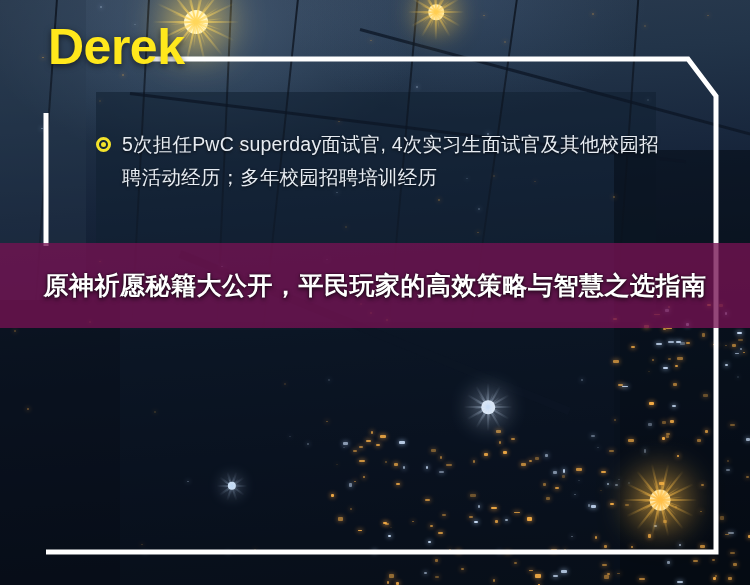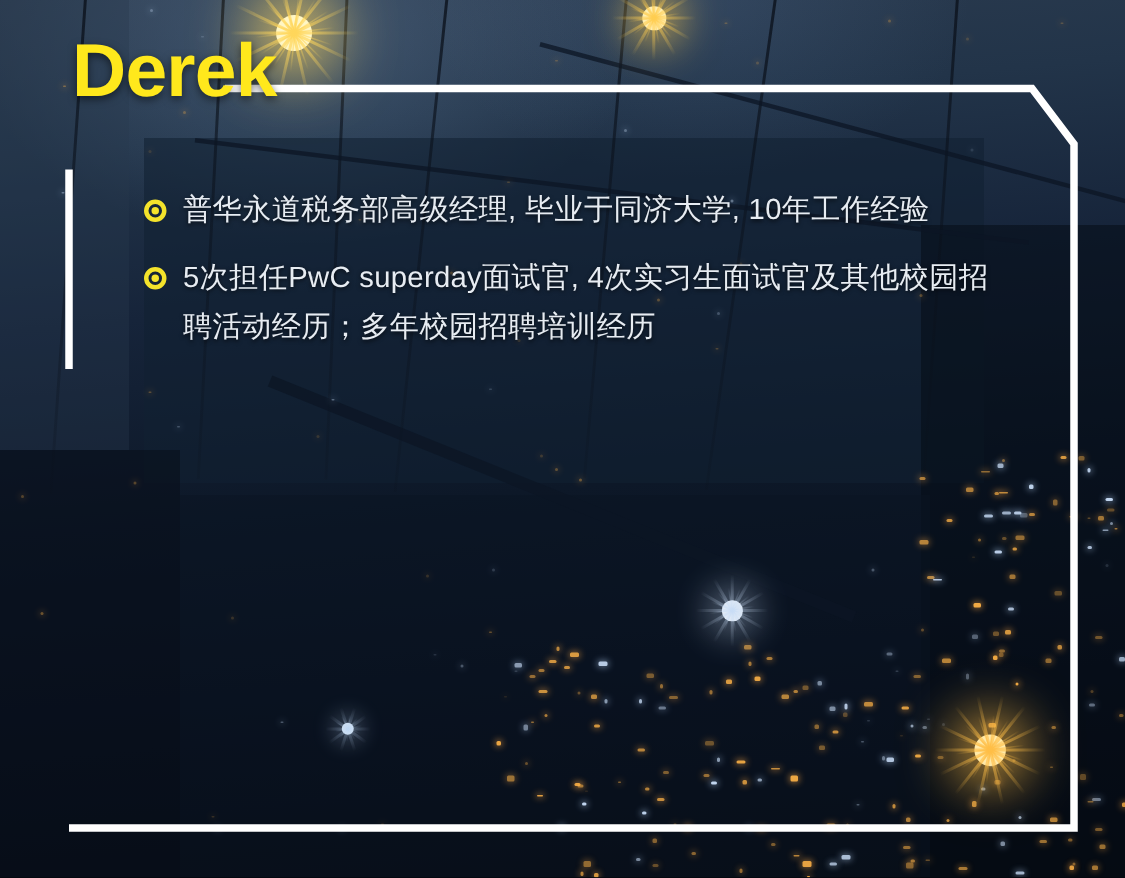--- a/index.html
+++ b/index.html
@@ -528,27 +528,26 @@
 
   <svg class="frame-svg" viewBox="0 0 750 585">
     <path d="M 150 59 L 688 59 L 716 96 L 716 552 L 46 552" fill="none" stroke="#ffffff" stroke-width="5" stroke-linejoin="miter"></path>
     <path d="M 46 113 L 46 246" fill="none" stroke="#ffffff" stroke-width="5"></path>
   </svg>
 
   <div class="name">Derek</div>
 
   <div class="bullets">
 
-    <div class="bullet-row b1">
-      <span class="bullet-icon"></span>
-      <span class="bullet-text">普华永道税务部高级经理, 毕业于同济大学, 10年工作经验</span>
-    </div>
 
 
     <div class="bullet-row b4">
       <span class="bullet-icon"></span>
       <span class="bullet-text">5次担任PwC  superday面试官, 4次实习生面试官及其他校园招聘活动经历；多年校园招聘培训经历</span>
     </div>
 
   </div>
 
+  <div class="overlay-band">
+    <div class="overlay-title">原神祈愿秘籍大公开，平民玩家的高效策略与智慧之选指南</div>
+  </div>
 
 </div>
 
 </body></html>

